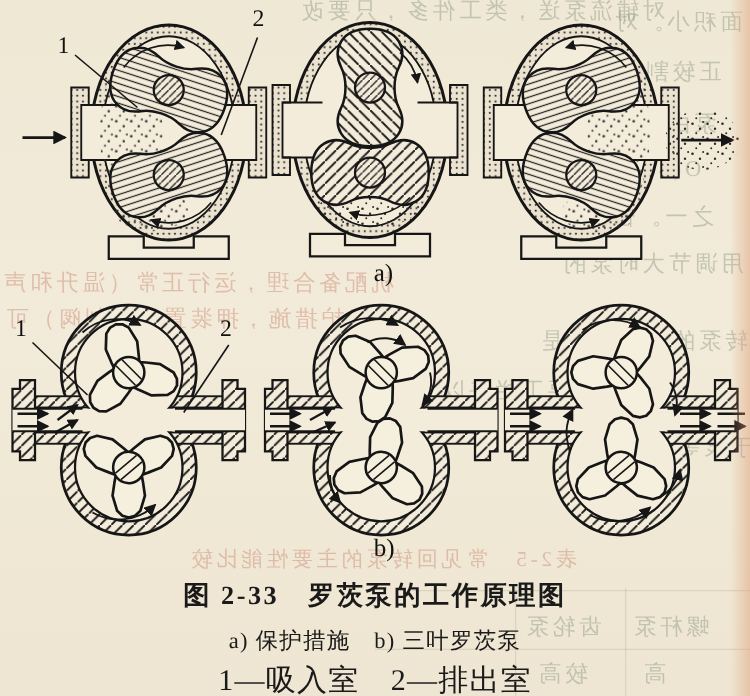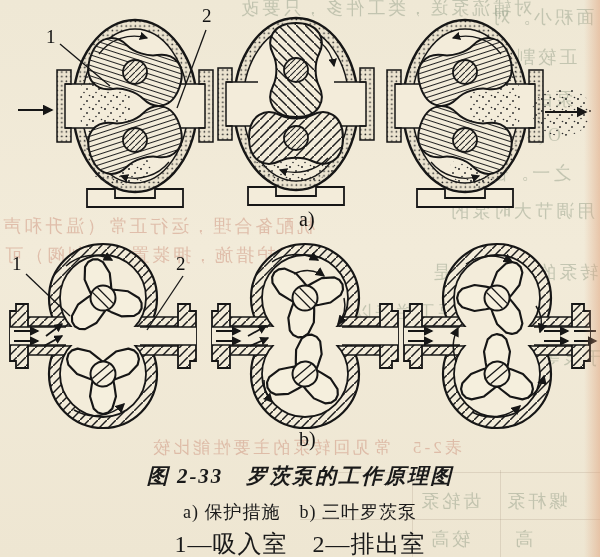--- a/index.html
+++ b/index.html
@@ -33,21 +33,21 @@
   .b1{left:8px;top:240px;}  .b2{left:210px;top:240px;}.b3{left:402px;top:240px;}
   .overlay{position:absolute;left:0;top:0;}
 
   .lbl{position:absolute;font-size:19px;color:#111;}
   .l1a{left:46px;top:26px;}  .l2a{left:202px;top:5px;}
   .l1b{left:12px;top:253px;} .l2b{left:176px;top:253px;}
   .ab{position:absolute;font-size:20px;color:#111;}
   .la{left:299px;top:208px;} .lb{left:299px;top:428px;}
 
   .cap{position:absolute;left:0;width:600px;text-align:center;}
-  .cap.title{top:462px;font-size:21px;font-weight:bold;letter-spacing:2px;font-style:italic;}
+  .cap.title{top:462px;font-size:21px;font-weight:bold;letter-spacing:2px;}
   .cap.sub{top:500px;font-size:18px;letter-spacing:1px;}
   .cap.legend{top:528px;font-size:24px;letter-spacing:1px;}
 </style>
 </head>
 <body>
 
 <div class="page">
 
   <svg width="0" height="0" style="position:absolute" aria-hidden="true">
     <defs>

